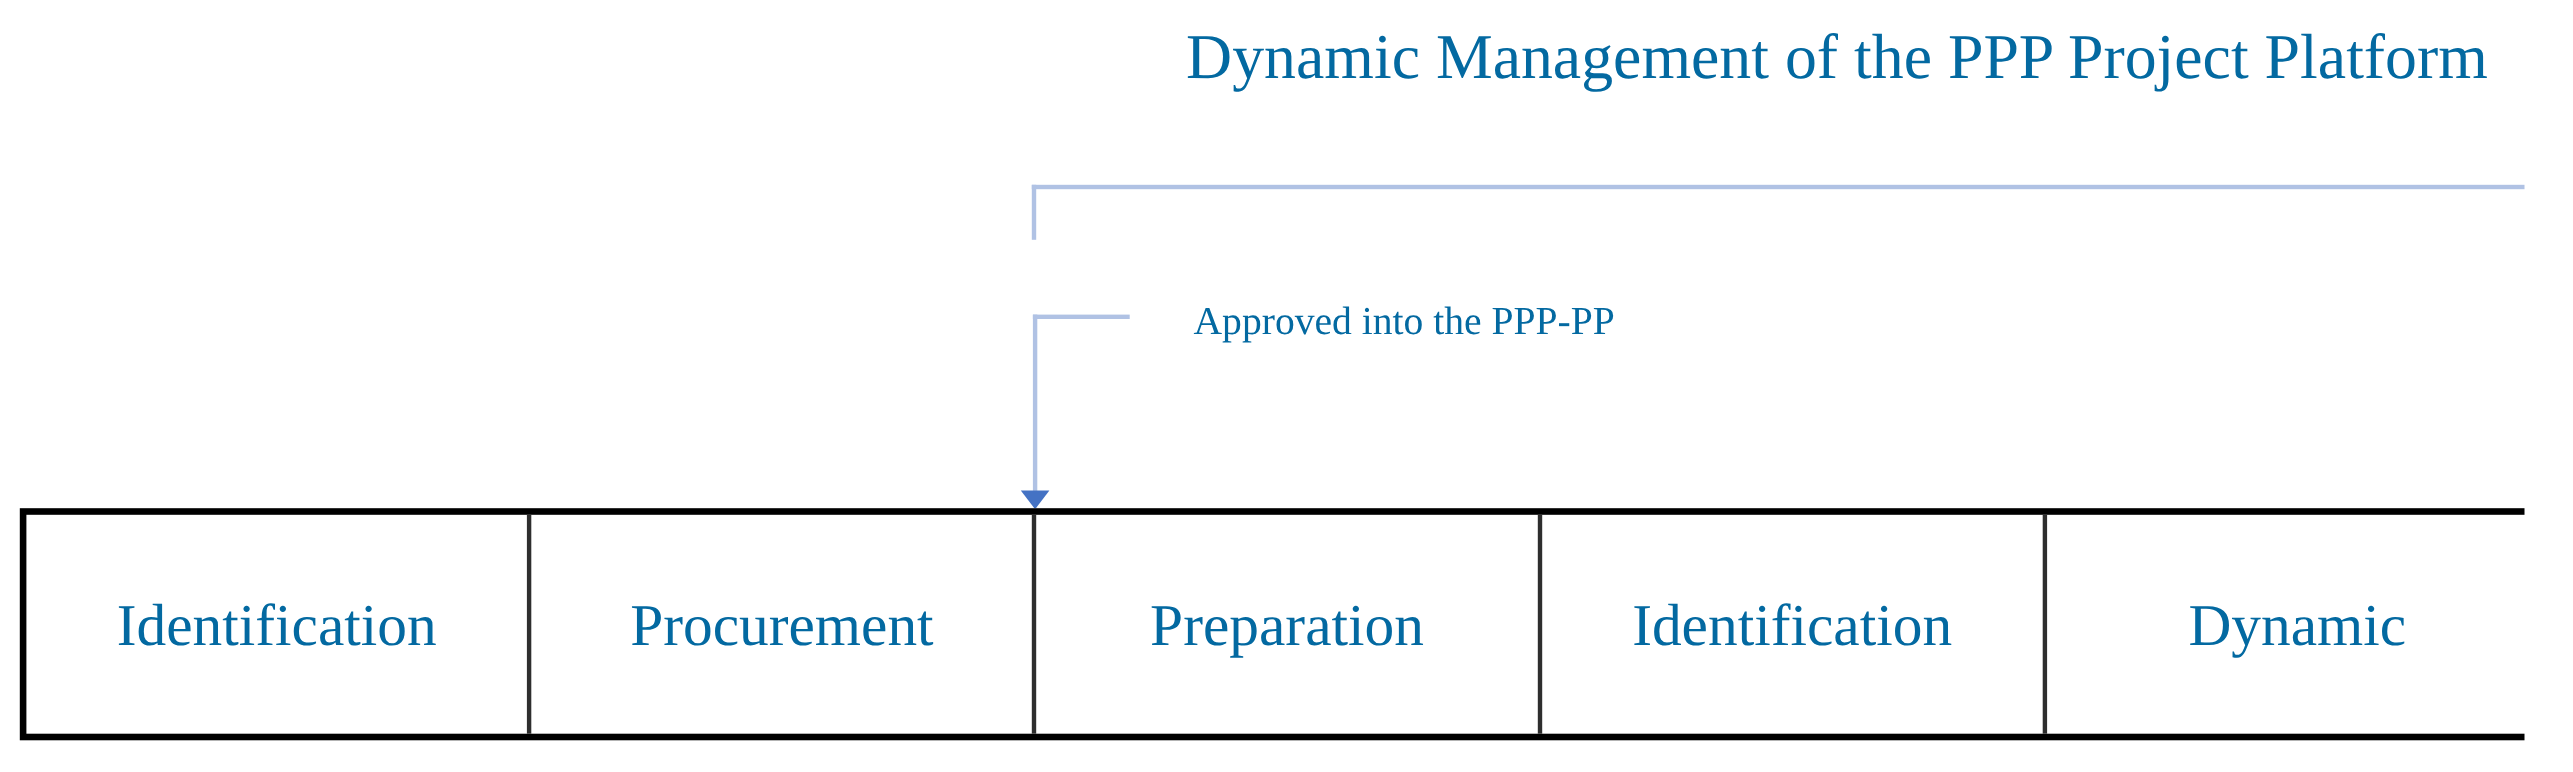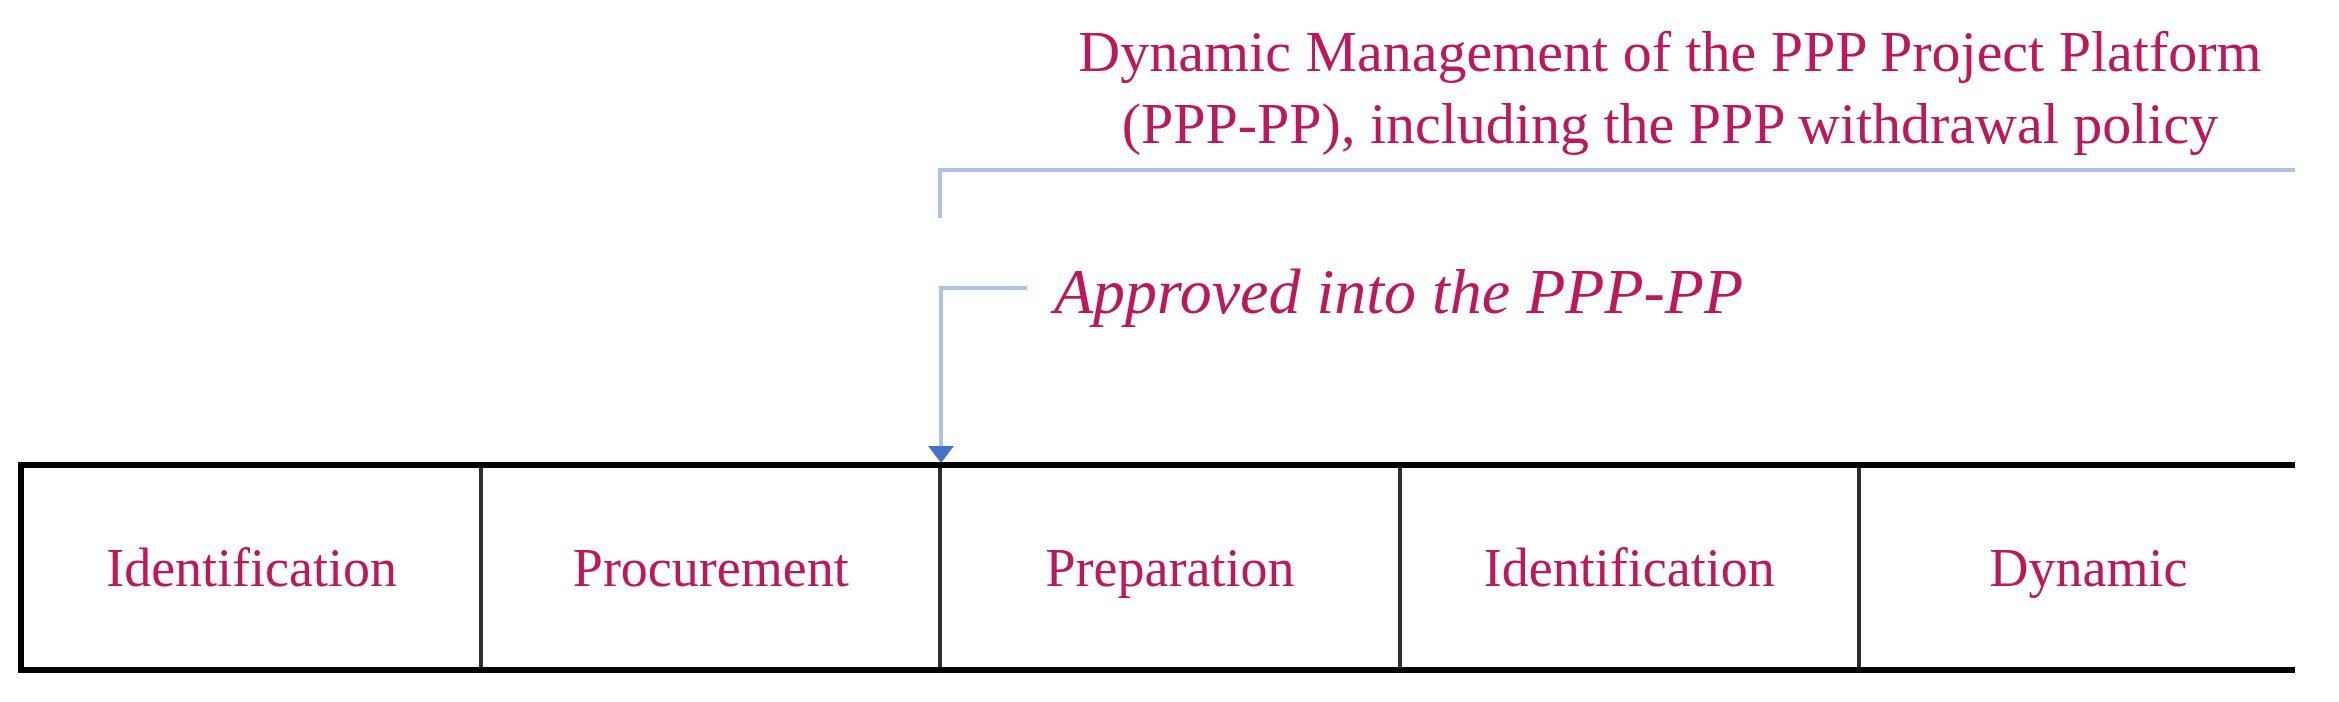--- a/index.html
+++ b/index.html
@@ -6,21 +6,21 @@
     margin: 0;
     padding: 0;
     background: #ffffff;
   }
   .figure {
     position: relative;
     width: 2295px;
     height: 702px;
     background: #ffffff;
     font-family: "Liberation Serif", serif;
-    color: #be185d;
+    color: #0369a1;
     overflow: hidden;
   }
   .title {
     position: absolute;
     left: 1020px;
     top: 16px;
     width: 1300px;
     text-align: center;
     font-size: 58px;
     line-height: 72px;
@@ -52,26 +52,25 @@
     left: 928px;
     top: 446px;
     width: 0;
     height: 0;
     border-left: 13px solid transparent;
     border-right: 13px solid transparent;
     border-top: 17px solid var(--arrow-head, #4472c4);
   }
   .approved {
     position: absolute;
-    left: 1054px;
+    left: 1085px;
     top: 260px;
-    font-size: 64px;
+    font-size: 36px;
     line-height: 64px;
     white-space: nowrap;
-    font-style: italic;
   }
   .stage-table {
     position: absolute;
     left: 18px;
     top: 462px;
     width: 2304px;
     height: 211px;
     box-sizing: border-box;
     display: flex;
     border: 6px solid var(--table-border, #000000);
@@ -91,21 +90,20 @@
     border-radius: 12px;
   }
 </style>
 </head>
 <body>
 
 <div class="figure">
 
   <div class="title">
     <div>Dynamic Management of the PPP Project Platform</div>
-    <div>(PPP-PP), including the PPP withdrawal policy</div>
   </div>
 
   <div class="bracket"></div>
 
   <div class="elbow"></div>
 
   <div class="arrowhead"></div>
 
   <div class="approved">Approved into the PPP-PP</div>
 

